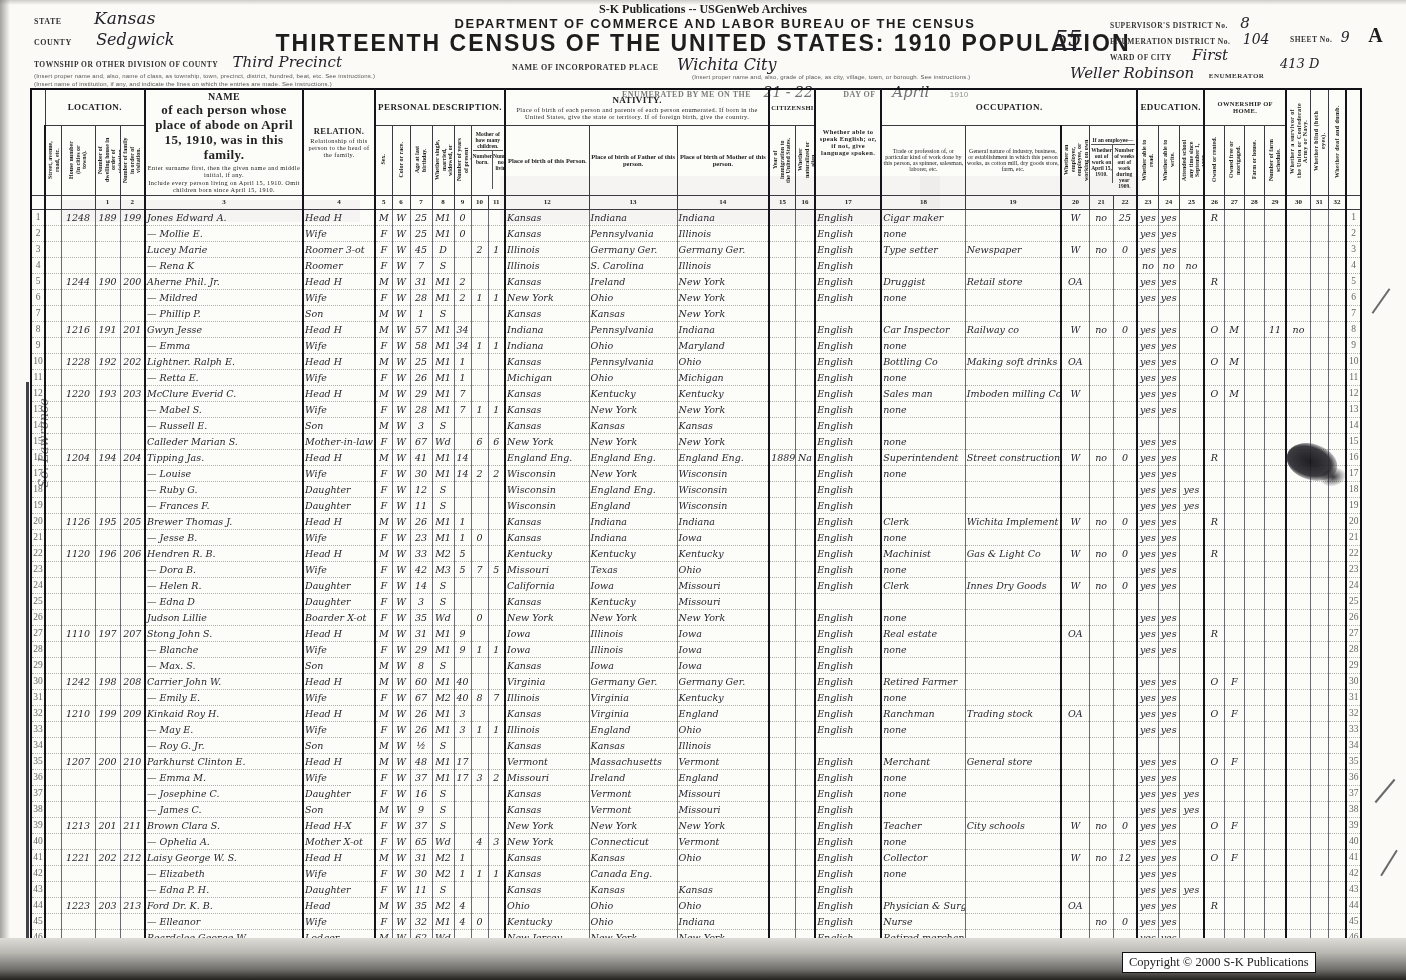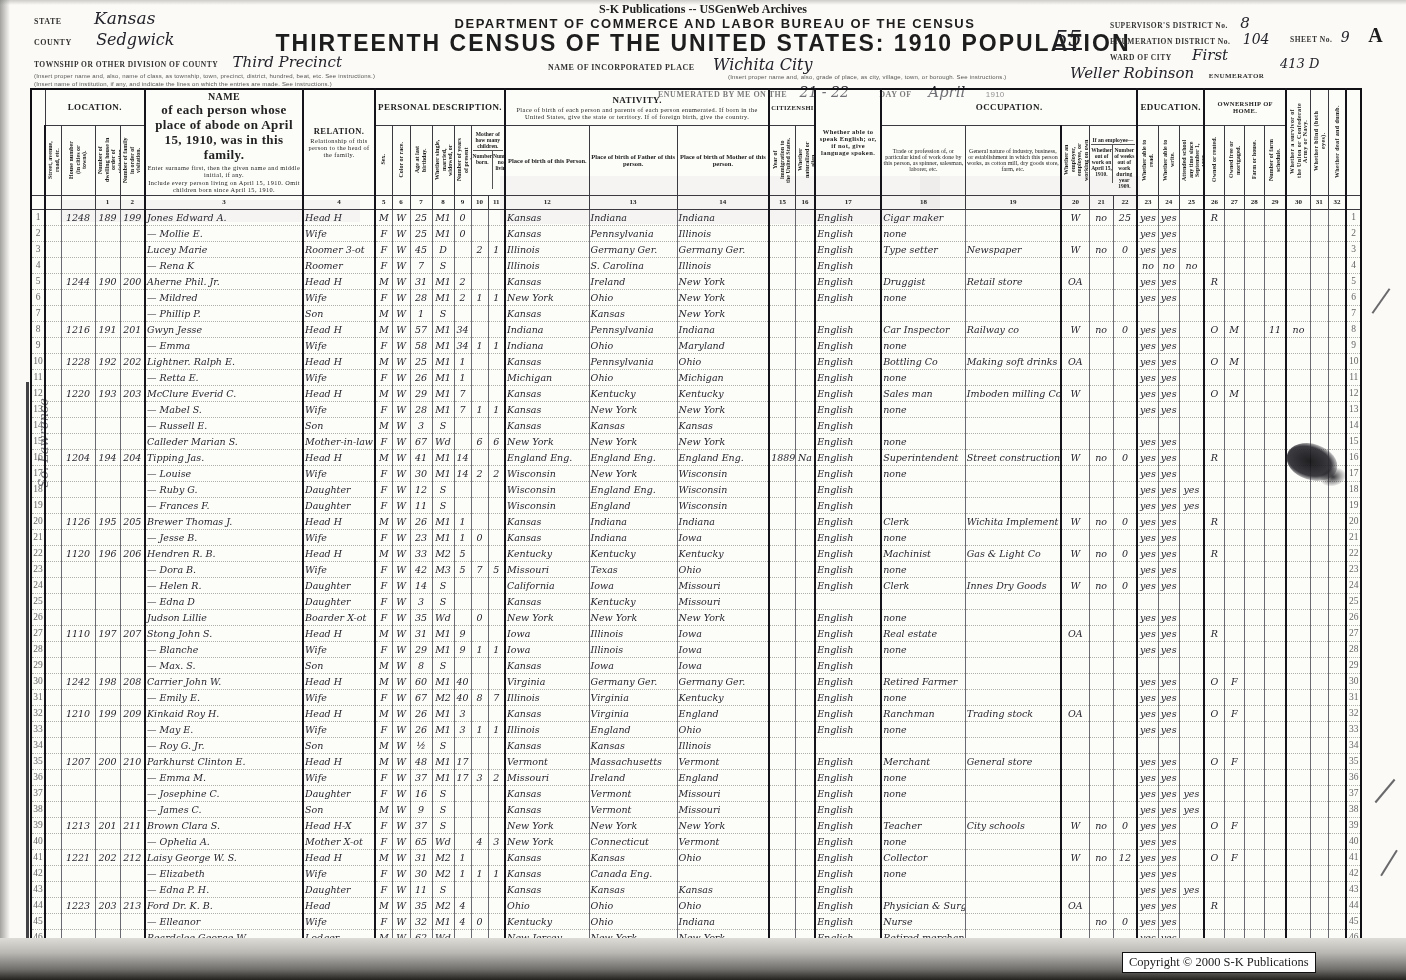--- a/index.html
+++ b/index.html
@@ -28,21 +28,21 @@
   .lbl{font-size:8px;letter-spacing:.5px;color:#333;font-family:"Liberation Serif",serif;font-weight:bold;}
   .hv{font-family:"DejaVu Serif",serif;font-style:italic;color:#23232b;}
   .pub-line{position:absolute;left:0;right:0;top:2px;text-align:center;
     font-family:"Liberation Serif",serif;font-weight:bold;font-size:12px;}
   .dept-line{position:absolute;left:0;right:0;top:16px;text-align:center;
     font-weight:bold;font-size:13px;letter-spacing:1.5px;padding-left:24px;}
   .main-title{position:absolute;left:0;right:0;top:30px;text-align:center;
     font-weight:bold;font-size:23px;letter-spacing:2px;}
   .hdr-left{position:absolute;left:34px;top:8px;width:330px;}
   .hdr-left .row{margin-bottom:2px;}
-  .hdr-center{position:absolute;left:548px;top:55px;width:520px;}
+  .hdr-center{position:absolute;left:512px;top:55px;width:520px;}
   .hdr-right{position:absolute;left:1040px;top:6px;width:360px;}
   .dotline{border-bottom:1px dotted #777;display:inline-block;}
   .bigA{font-weight:bold;font-size:20px;font-family:"Liberation Serif",serif;}
   
   table.census{position:absolute;left:30px;top:88px;border-collapse:collapse;table-layout:fixed;
     width:1332px;border:2px solid #101014;background:rgba(255,255,255,.35);}
   table.census th{border:1px solid #3a3a40;font-family:"Liberation Serif",serif;
     font-weight:bold;color:#222;padding:1px;vertical-align:middle;text-align:center;overflow:hidden;}
   table.census td{border-left:1px solid #6a6a72;border-right:1px solid #6a6a72;
     border-bottom:1px dotted #b0afa8;height:15px;padding:0 1px;overflow:hidden;white-space:nowrap;

